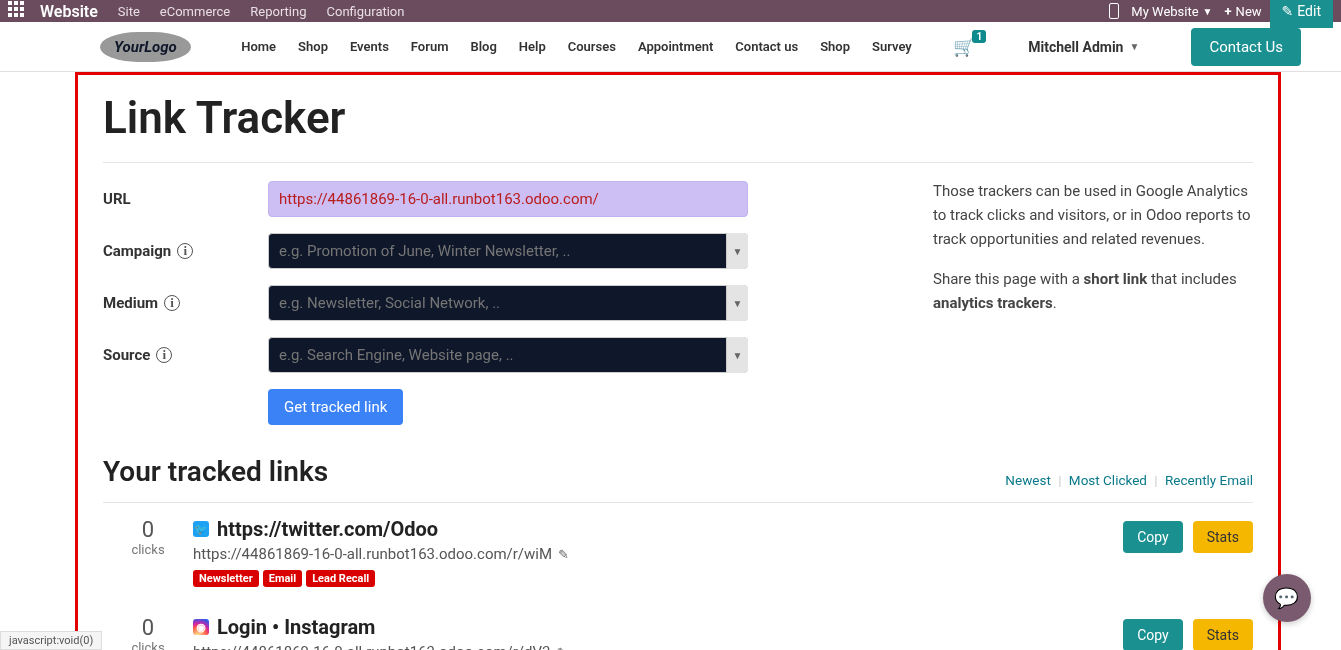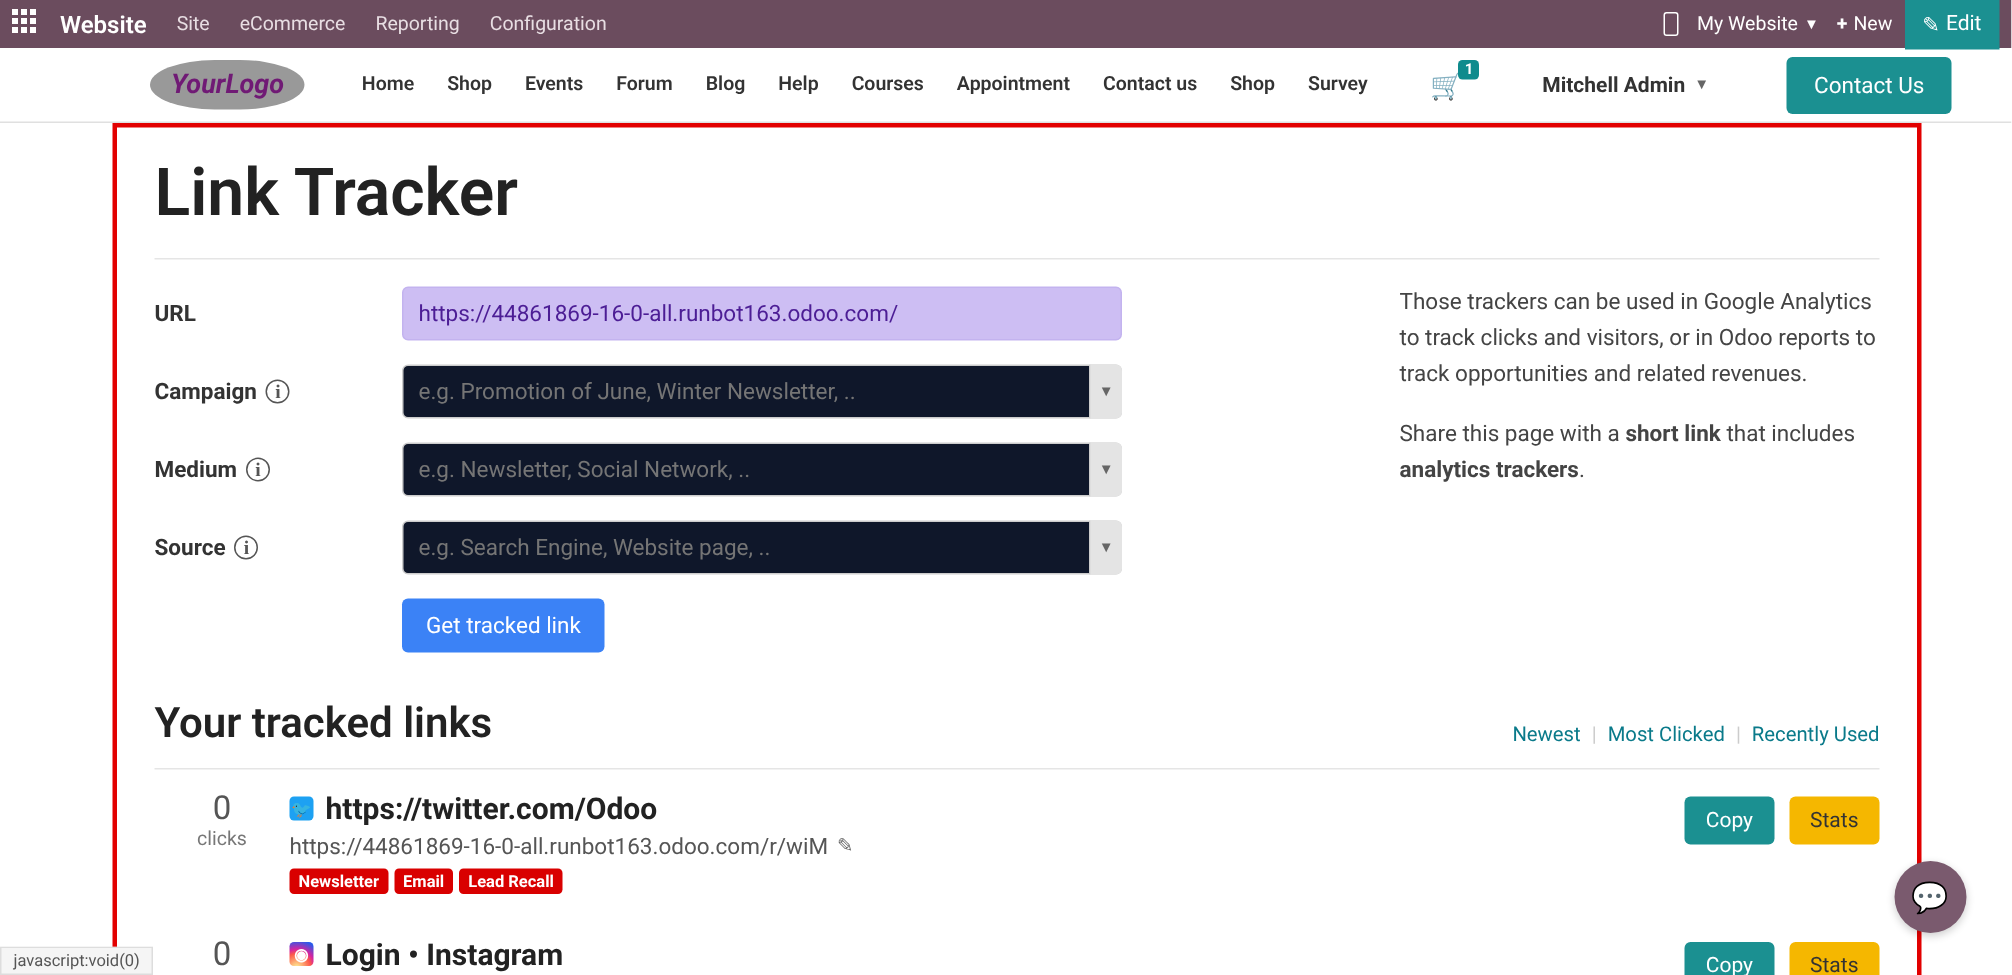--- a/index.html
+++ b/index.html
@@ -1,54 +1,54 @@
 <!DOCTYPE html>
 <html><head>
   <meta charset="utf-8">
   <style>
     * { margin: 0; padding: 0; box-sizing: border-box; font-family: -apple-system, BlinkMacSystemFont, "Segoe UI", Roboto, sans-serif; }
     body { background: #fff; font-size: 14px; color: #333; }
     
     
-    .top-menu { background: #6b4c5e; color: #fff; height: 32px; display: flex; align-items: center; padding: 0 8px; }
+    .top-menu { background: #6b4c5e; color: #fff; height: 22px; display: flex; align-items: center; padding: 0 8px; }
     .top-menu .apps-icon { width: 20px; height: 20px; display: grid; grid-template-columns: repeat(3,4px); grid-template-rows: repeat(3,4px); gap: 2px; margin-right: 12px; cursor: pointer; }
     .top-menu .apps-icon span { background: #fff; }
     .top-menu .brand { font-weight: 600; font-size: 16px; margin-right: 20px; }
     .top-menu .menu-item { margin-right: 20px; font-size: 13px; cursor: pointer; color: #e8dee3; }
     .top-menu .spacer { flex: 1; }
     .top-menu .right-item { margin-left: 12px; font-size: 13px; cursor: pointer; display: flex; align-items: center; }
     .top-menu .mobile-icon { width: 10px; height: 16px; border: 1.5px solid #fff; border-radius: 2px; }
     .top-menu .caret { margin-left: 4px; font-size: 10px; }
     .top-menu .plus { margin-right: 4px; font-weight: bold; }
     .top-menu .edit-btn { background: #1b9091; padding: 8px 12px; margin-left: 8px; display:flex; align-items:center; height:34px; }
     .top-menu .edit-btn .pencil { margin-right: 4px; }
     
     
     .nav-bar { background: #fff; border-bottom: 1px solid #e0e0e0; height: 50px; display: flex; align-items: center; padding: 0 40px 0 100px; }
-    .nav-bar .logo { background: #999; color: #701a75; padding: 6px 14px; border-radius: 50%/60%; font-style: italic; font-weight: bold; font-size: 18px; margin-right: auto; }
+    .nav-bar .logo { background: #999; color: #0f172a; padding: 6px 14px; border-radius: 50%/60%; font-style: italic; font-weight: bold; font-size: 15px; margin-right: auto; }
     .nav-bar .nav-links { display: flex; align-items: center; gap: 22px; }
     .nav-bar .nav-link { font-size: 13px; color: #333; font-weight: 600; cursor: pointer; }
     .nav-bar .cart { position: relative; margin-left: 20px; font-size: 18px; cursor:pointer;}
     .nav-bar .cart .badge { position: absolute; top: -6px; right: -10px; background: #0f8b8d; color: #fff; font-size: 10px; padding: 1px 4px; border-radius: 3px; font-weight:bold;}
     .nav-bar .user { margin-left: 30px; font-weight: 700; font-size: 14px; cursor: pointer; display:flex; align-items:center;}
     .nav-bar .user .caret { margin-left: 6px; font-size: 10px; color:#666;}
     .nav-bar .contact-btn { background: #1b9091; color: #fff; padding: 10px 18px; border-radius: 4px; margin-left: 30px; font-size: 15px; cursor: pointer; }
     
     
     .main-bordered { margin: 0 60px 0 75px; border: 3px solid #e20000; padding: 5px 25px 0 25px; min-height: 560px; }
     
     .page-title { font-size: 44px; font-weight: 600; margin: 12px 0 18px 0; color: #222; }
     hr.divider { border: none; border-top: 1px solid #e5e5e5; margin: 0 0 18px 0; }
     
     .form-row { display: flex; align-items: center; margin-bottom: 16px; }
     .form-label { width: 165px; font-weight: 700; font-size: 15px; color: #333; display:flex; align-items:center;}
     .form-label .info-icon { margin-left: 6px; font-size: 13px; color:#555; border:1.5px solid #555; border-radius:50%; width:16px; height:16px; display:inline-flex; align-items:center; justify-content:center; font-weight:bold; font-family: Georgia, serif;}
     .form-input-wrap { flex: 0 0 480px; position: relative; }
     .form-input { width: 100%; padding: 8px 10px; border: 1px solid #ccc; border-radius: 4px; font-size: 15px; color: #555; }
-    .url-input { background: #cdbef3; border: 1px solid #c3b3ef; color: #4c1d95; }
+    .url-input { background: #cdbef3; border: 1px solid #c3b3ef; color: #b91c1c; }
     .select-input { background: #0f172a; cursor: pointer; padding-right: 30px; color:#888;}
     .select-caret { position: absolute; right: 0; top: 0; width: 22px; height: 100%; background: #e4e4e4; border-left: 1px solid #ccc; border-radius: 0 4px 4px 0; display:flex; align-items:center; justify-content:center; font-size:10px; color:#666;}
     
     .info-panel { float: right; width: 320px; margin-top: -210px; font-size: 15px; color: #444; line-height: 1.6; }
     .info-panel p { margin-bottom: 16px; }
     .info-panel strong { font-weight: 700; }
     
     .get-link-btn { background: #3b82f6; color: #fff; padding: 9px 16px; border: none; border-radius: 4px; font-size: 15px; cursor: pointer; margin-left: 165px; }
     
     .tracked-section { margin-top: 30px; clear:both;}
@@ -193,21 +193,21 @@
   </div>
 
   <div class="tracked-section">
     <div class="tracked-header-row">
       <h2 class="tracked-title">Your tracked links</h2>
       <div class="sort-links">
         <span>Newest</span>
         <span class="sep">|</span>
         <span>Most Clicked</span>
         <span class="sep">|</span>
-        <span>Recently Used</span>
+        <span>Recently Email</span>
       </div>
     </div>
     <hr class="divider2">
 
     <div id="tracked-list">
         <div class="track-item">
     <div class="track-clicks">
       <div class="count">0</div>
       <div class="label">clicks</div>
     </div>

